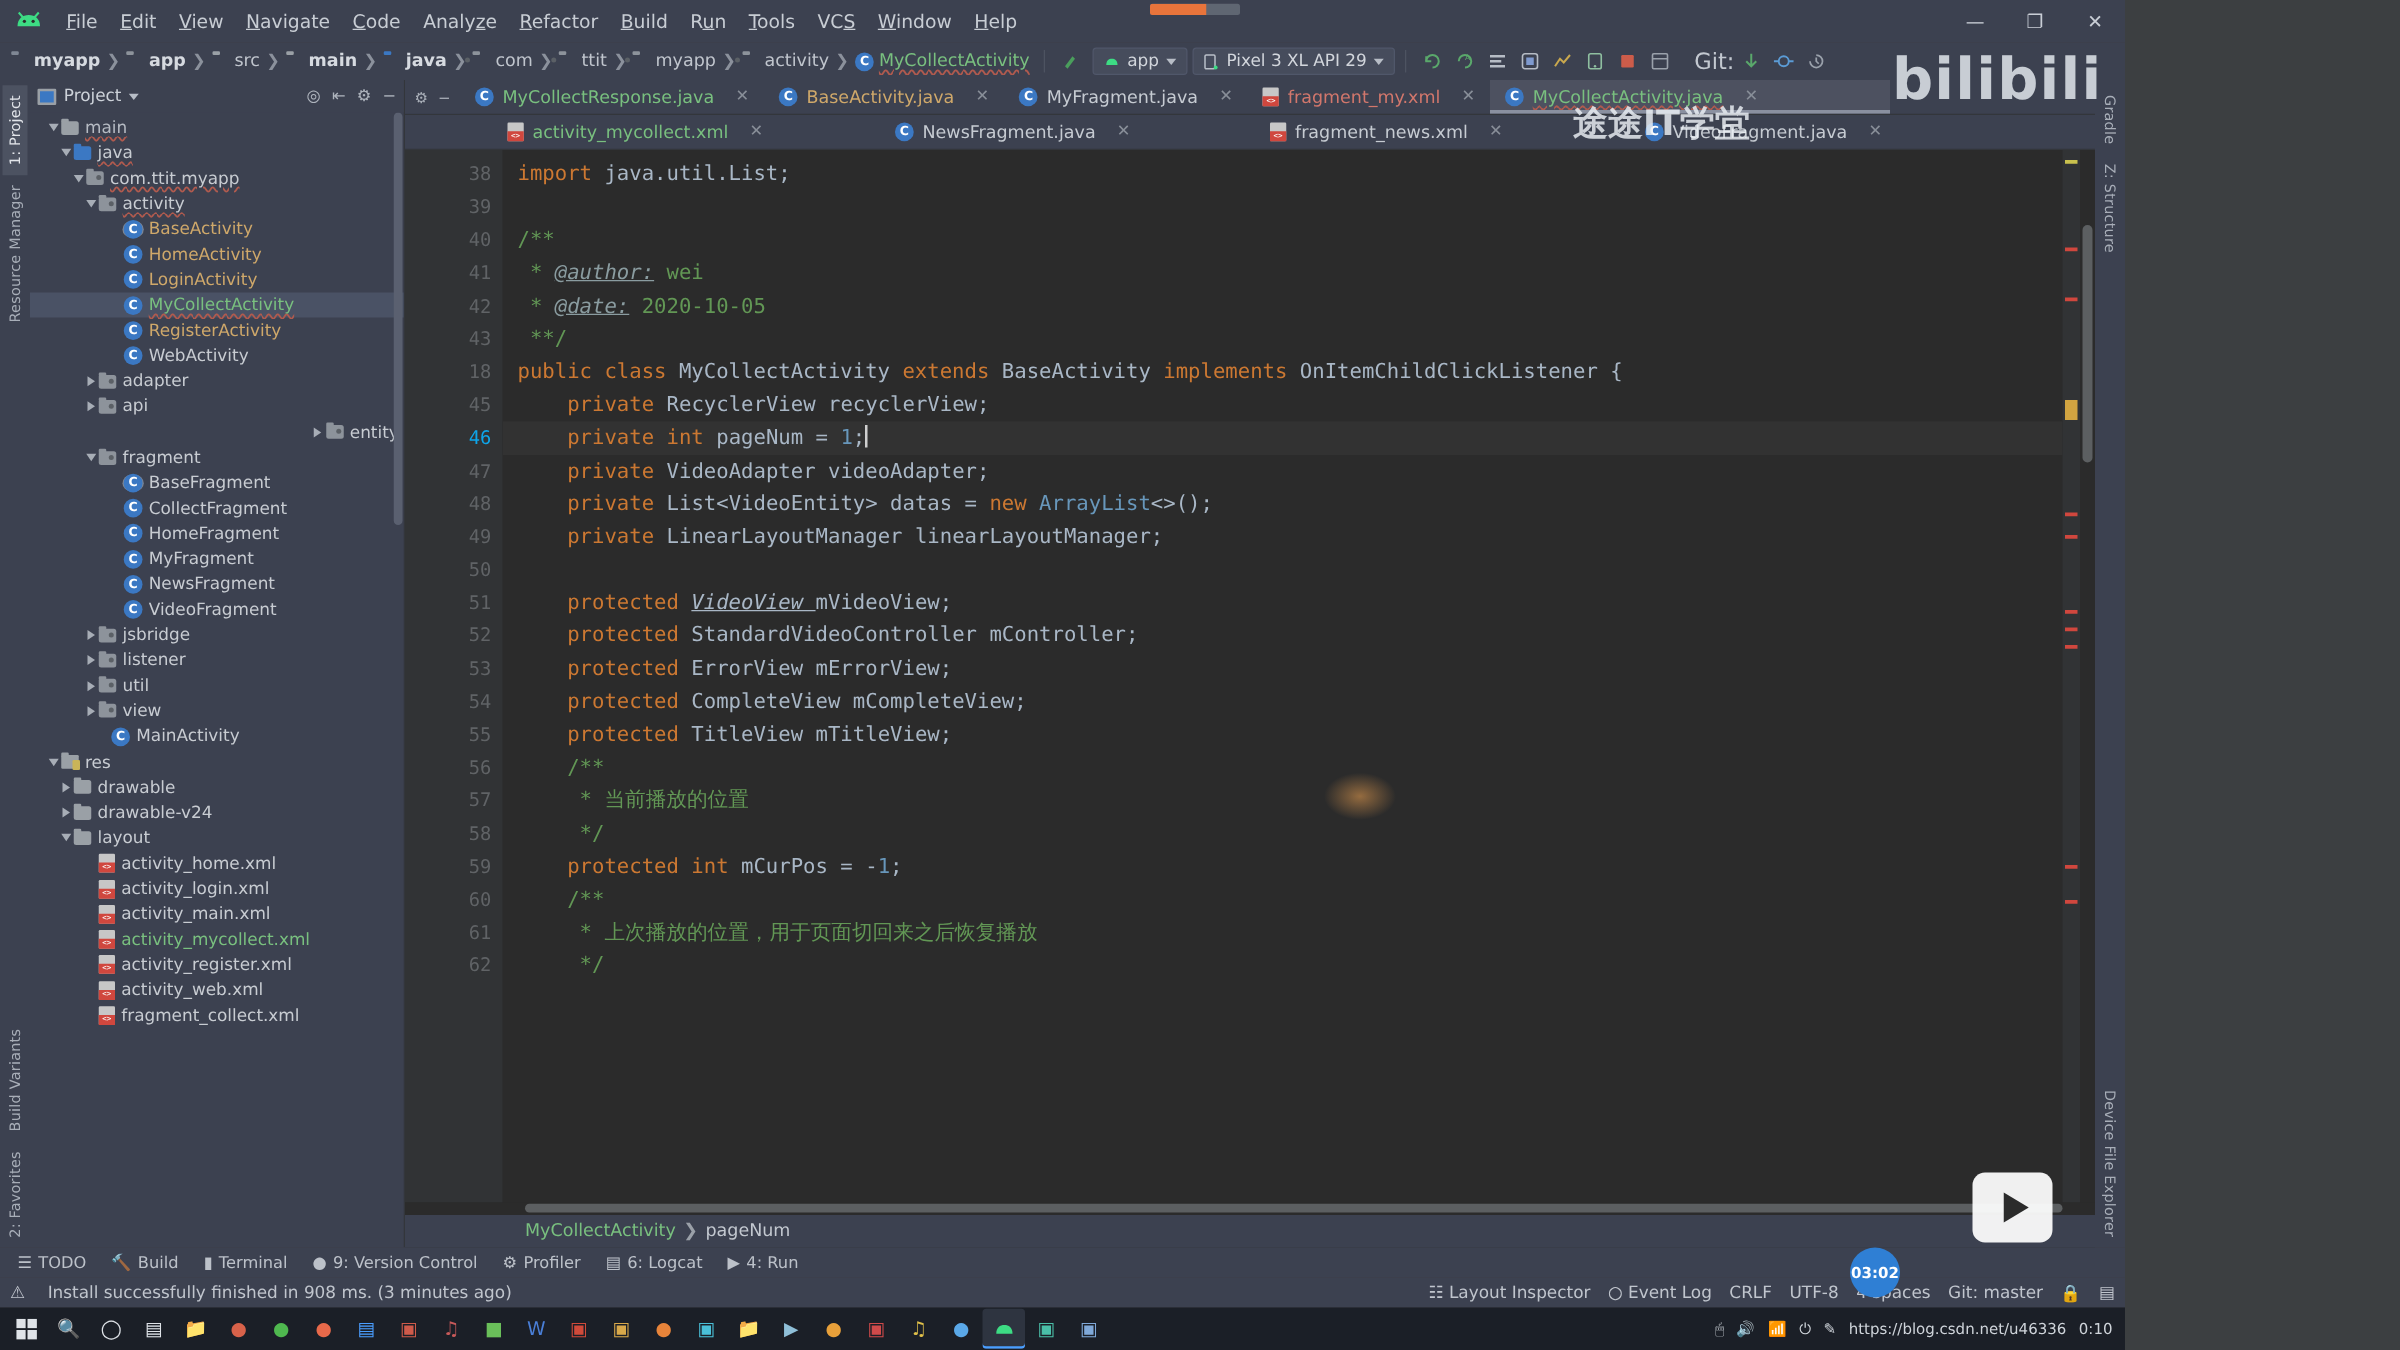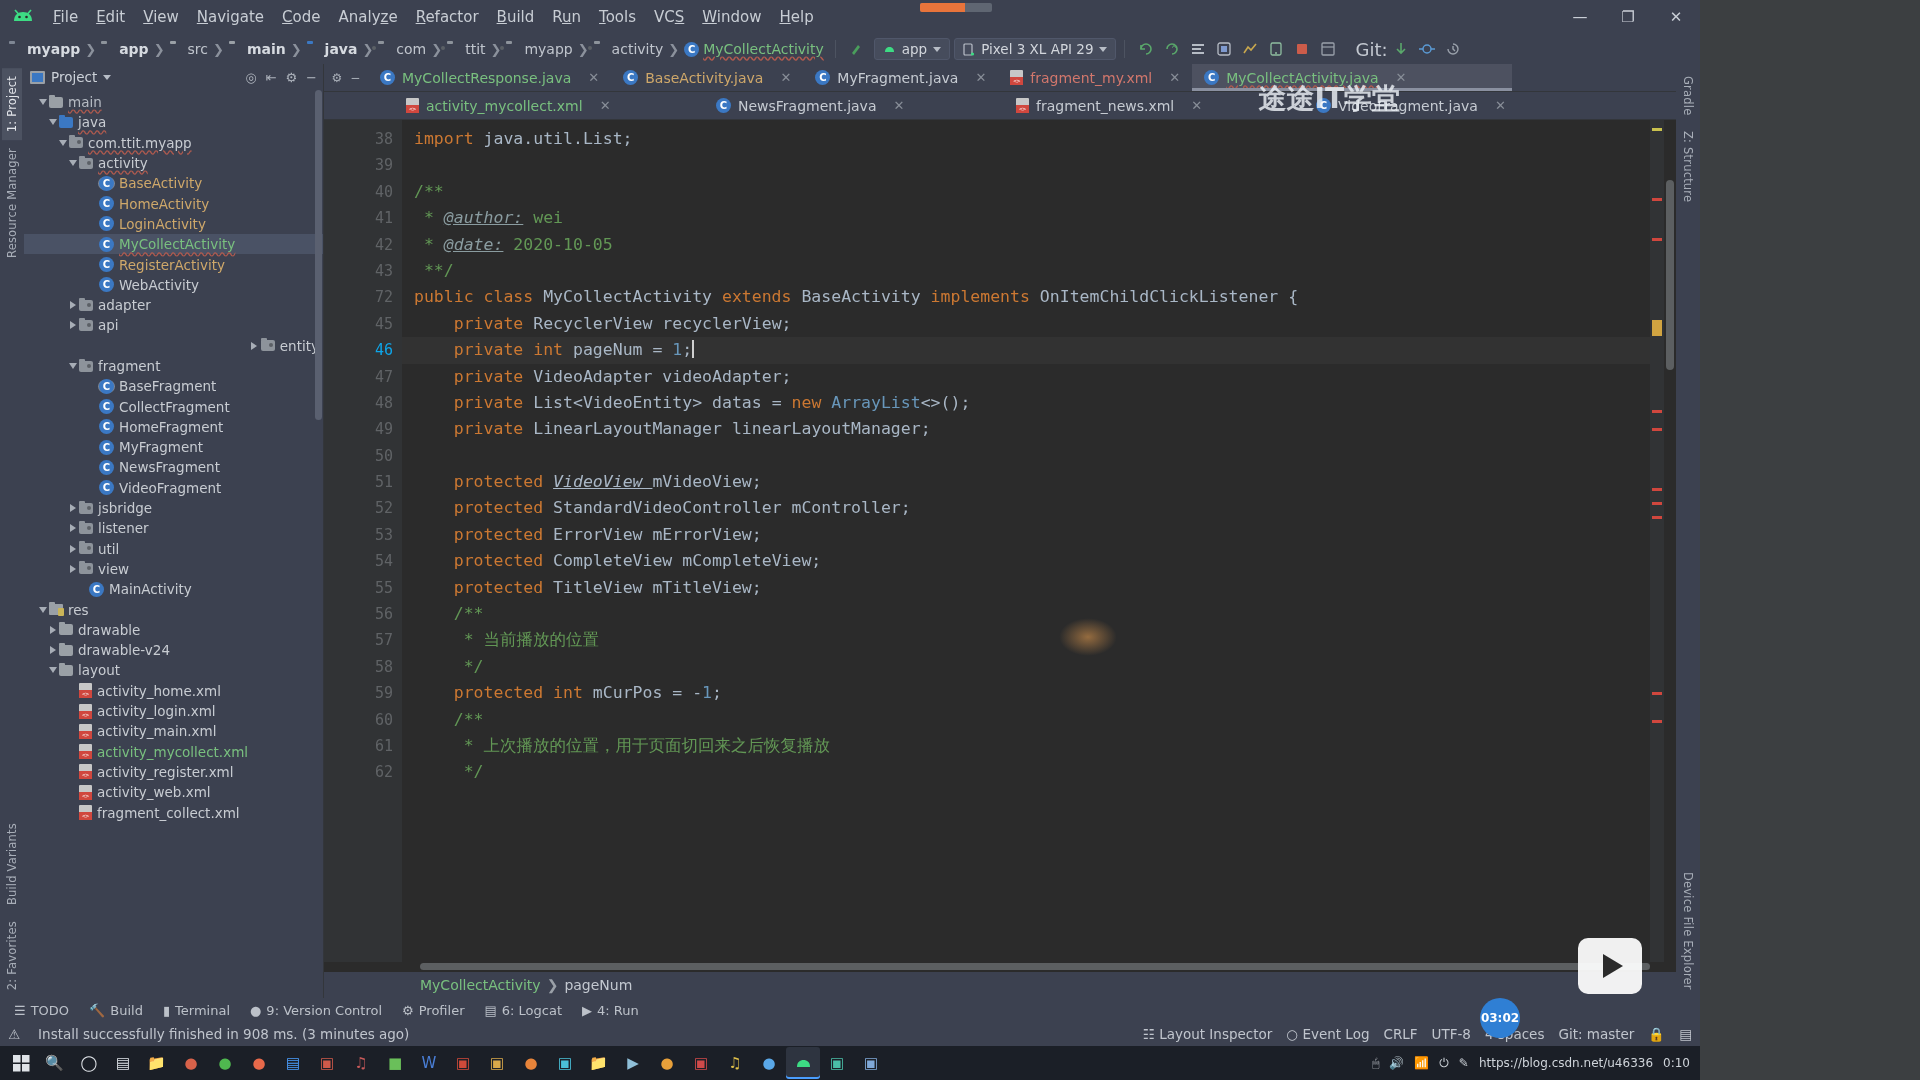--- a/index.html
+++ b/index.html
@@ -693,21 +693,21 @@
         </div>
 
       <div class="code-wrap">
         <div class="gutter" id="gutter">
             <div class="gln">38</div>
             <div class="gln">39</div>
             <div class="gln">40</div>
             <div class="gln">41</div>
             <div class="gln">42</div>
             <div class="gln">43</div>
-            <div class="gln">72</div>
+            <div class="gln">18</div>
             <div class="gln">45</div>
             <div class="gln cur">46</div>
             <div class="gln">47</div>
             <div class="gln">48</div>
             <div class="gln">49</div>
             <div class="gln">50</div>
             <div class="gln">51</div>
             <div class="gln">52</div>
             <div class="gln">53</div>
             <div class="gln">54</div>
@@ -848,19 +848,20 @@
       <span>🖱</span>
       <span>🔊</span>
       <span>📶</span>
       <span>⏻</span>
       <span>✎</span>
       <span>https://blog.csdn.net/u46336</span>
       <span>0:10</span>
     </div>
   </div>
 
+  <div class="watermark wm-bili">bilibili</div>
   <div class="watermark wm-tu">途途IT学堂</div>
   <div class="play-badge">
       <span class="tri"></span>
     </div>
   <div class="clock-bubble">03:02</div>
 
 </div>
 
 </body></html>

